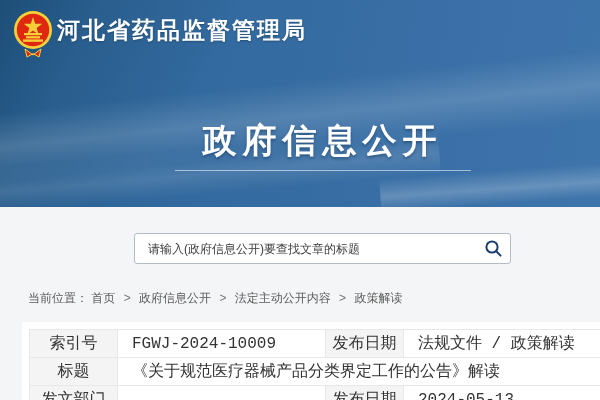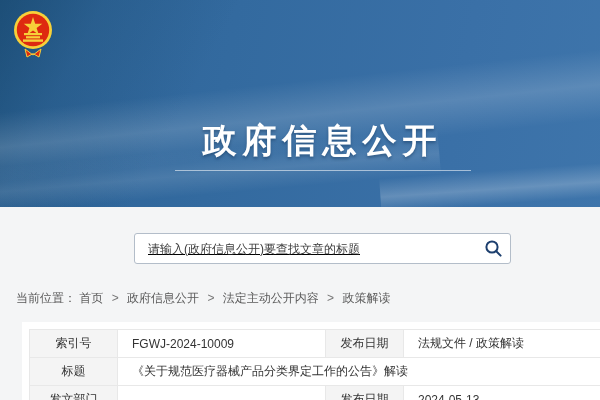--- a/index.html
+++ b/index.html
@@ -61,53 +61,53 @@
   .banner-underline {
     position: absolute; top: 170px; left: 175px; width: 296px; height: 1px;
     background: rgba(255,255,255,.55);
   }
 
   
   .search-wrap {
     position: absolute; top: 233px; left: 134px; width: 377px; height: 31px;
     background: #ffffff;
     border: 1px solid #b3bdc9; border-radius: 3px;
-    display: flex; align-items: center; text-decoration: underline;
+    display: flex; align-items: center;
   }
   .search-input {
     flex: 1; height: 100%; border: none; outline: none; background: transparent;
     font-family: "Liberation Sans", "DejaVu Sans", sans-serif;
     font-size: 12px; color: #333; padding: 0 10px 0 13px;
   }
   .search-input::placeholder { color: #3b3b3b; opacity: 1; }
   .search-btn {
     width: 34px; height: 100%; border: none; background: transparent; cursor: pointer;
     display: flex; align-items: center; justify-content: center; padding: 0;
   }
 
   
   .breadcrumb {
-    position: absolute; top: 290px; left: 16px;
+    position: absolute; top: 290px; left: 28px;
     font-size: 12px; color: #5a5a5a; white-space: nowrap;
   }
   .breadcrumb a { color: #5a5a5a; text-decoration: none; cursor: pointer; }
   .breadcrumb .sep { margin: 0 5px; color: #777; }
 
   
   .card {
     position: absolute; top: 322px; left: 22px; width: 601px; height: 120px;
     background: #ffffff; padding: 7px;
   }
   table.doc-table { border-collapse: collapse; width: 100%; table-layout: fixed; }
   table.doc-table td {
     border: 1px solid #e8e8e8; height: 28px;
-    font-size: 12px; color: #333; vertical-align: middle;
+    font-size: 16px; color: #333; vertical-align: middle;
   }
   td.lbl { background: #f4f4f4; text-align: center; }
-  td.val { background: #ffffff; padding: 0 14px; text-align: left; }
+  td.val { background: #ffffff; padding: 0 14px; text-align: left; font-family: Liberation Mono, monospace; }
 </style>
 </head>
 <body>
 
 <div class="page">
 
   <div class="hero">
     <div class="streak streak-a"></div>
     <div class="streak streak-b"></div>
     <div class="streak streak-c"></div>
@@ -115,20 +115,21 @@
     <div class="site-header">
       <svg class="emblem" viewBox="0 0 40 50">
         <circle cx="20" cy="21" r="19" fill="#f7d039"></circle>
         <circle cx="20" cy="21" r="16.2" fill="#de2910"></circle>
         <path d="M20 8 l2.2 6.8 h7.1 l-5.7 4.1 2.2 6.8 -5.8 -4.2 -5.8 4.2 2.2 -6.8 -5.7 -4.1 h7.1 z" fill="#f7d039"></path>
         <rect x="11" y="24" width="18" height="2.2" fill="#f7d039"></rect>
         <rect x="13" y="27.2" width="14" height="2.2" fill="#f7d039"></rect>
         <rect x="10" y="30.4" width="20" height="2.4" fill="#f7d039"></rect>
         <path d="M12 40 l8 6 8 -6 -2 8 -6 -3.4 -6 3.4 z" fill="#de2910" stroke="#f7d039" stroke-width="1"></path>
       </svg>
+      <div class="site-name-zh">河北省药品监督管理局</div>
     </div>
 
     <div class="banner-title">政府信息公开</div>
     <div class="banner-underline"></div>
   </div>
 
   <div class="search-wrap">
     <input class="search-input" type="text" placeholder="请输入(政府信息公开)要查找文章的标题" style="">
     <button class="search-btn">
       <svg width="19" height="19" viewBox="0 0 19 19">

